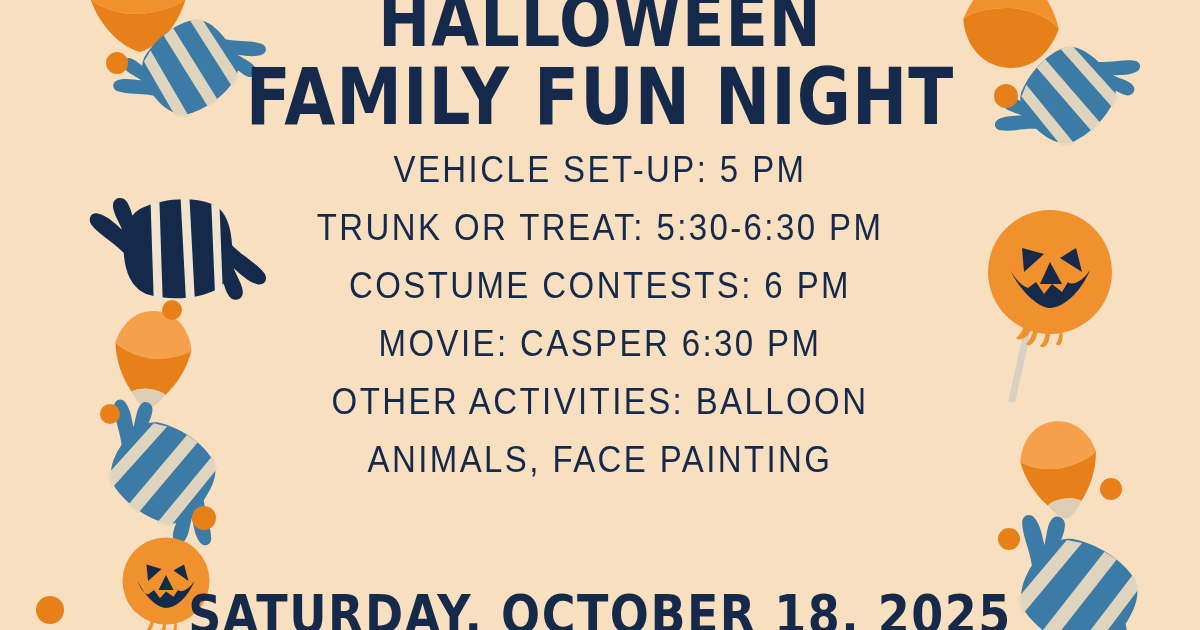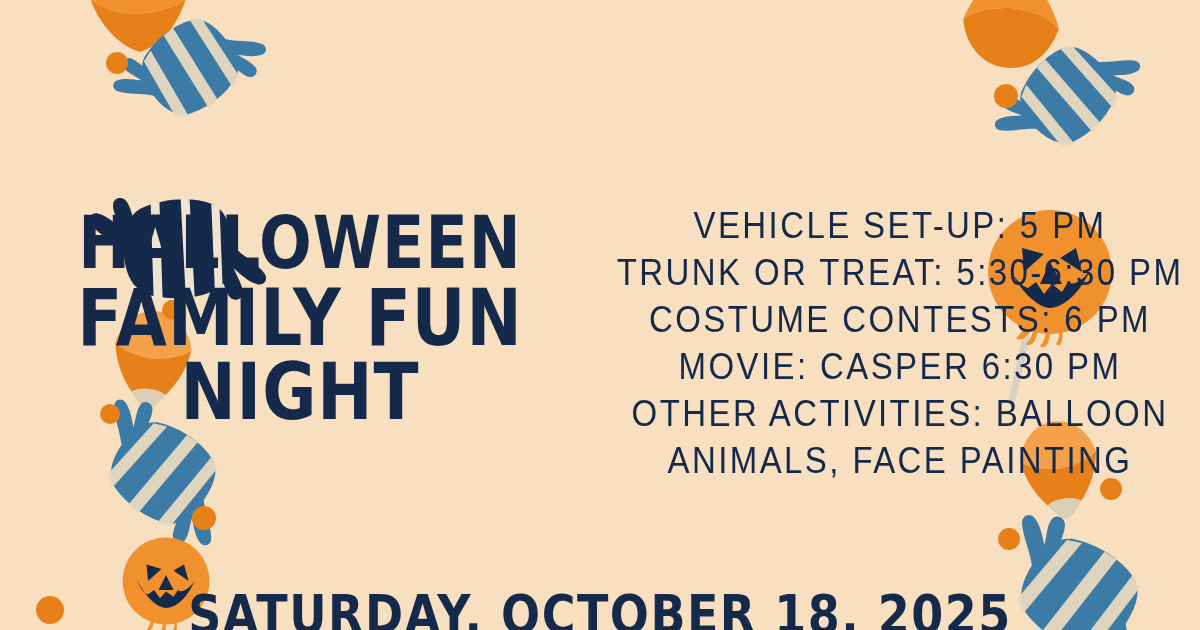--- a/index.html
+++ b/index.html
@@ -10,39 +10,39 @@
     position:relative;
   }
   #poster{position:absolute;inset:0;overflow:hidden;background:#F7DFC0;}
 
   
   .deco{position:absolute;pointer-events:none;}
   .decolayer{position:absolute;inset:0;z-index:1;}
 
   
   .content{position:absolute;inset:0;z-index:5;
-    display:flex;flex-direction:row;align-items:center;}
+    display:flex;flex-direction:column;align-items:center;}
 
   .title-block{width:100%;text-align:center;margin-top:-14px;}
   .title-line{
     color:#15294B;
     font-family:"DejaVu Sans", sans-serif;
     font-weight:700;
     letter-spacing:1px;
     line-height:0.96;
     text-transform:uppercase;
     transform:scaleY(1.18);
     transform-origin:center top;
   }
   .title-1{font-size:62px;}
   .title-2{font-size:66px;margin-top:14px;}
 
   .schedule{
-    width:100%;text-align:center;margin-top:56px;
-    display:flex;flex-direction:column;align-items:center;gap:9px;
+    width:100%;text-align:center;margin-top:28px;
+    display:flex;flex-direction:column;align-items:center;gap:20px;
   }
   .sched-line{
     color:#15294B;
     font-family:"Liberation Sans", sans-serif;
     font-size:33px;
     font-weight:400;
     letter-spacing:2.4px;
     text-transform:uppercase;
     transform:scaleY(1.12);
     white-space:nowrap;

